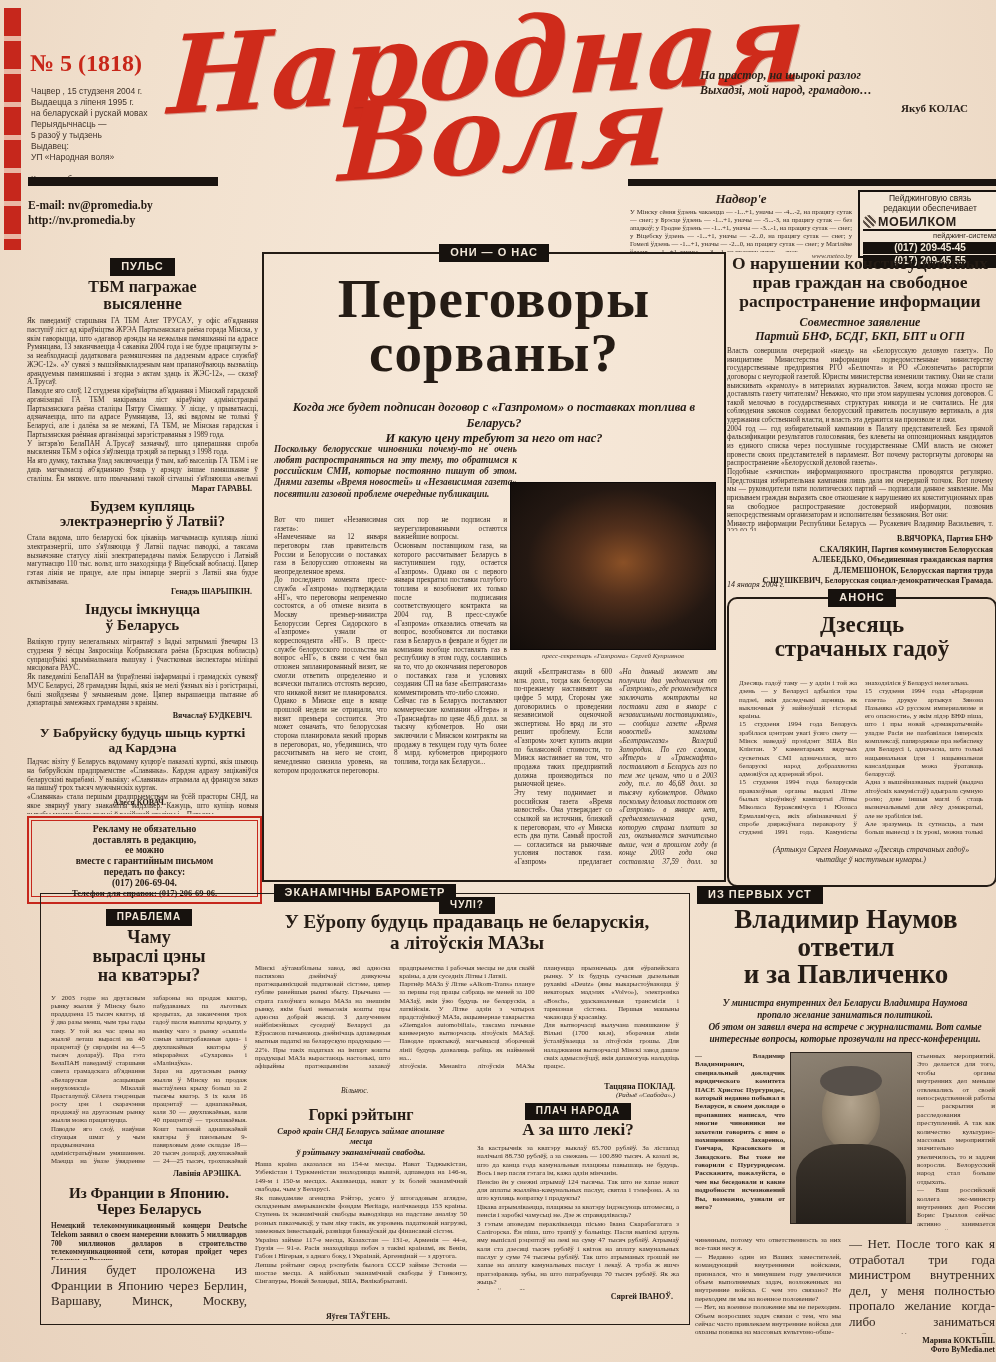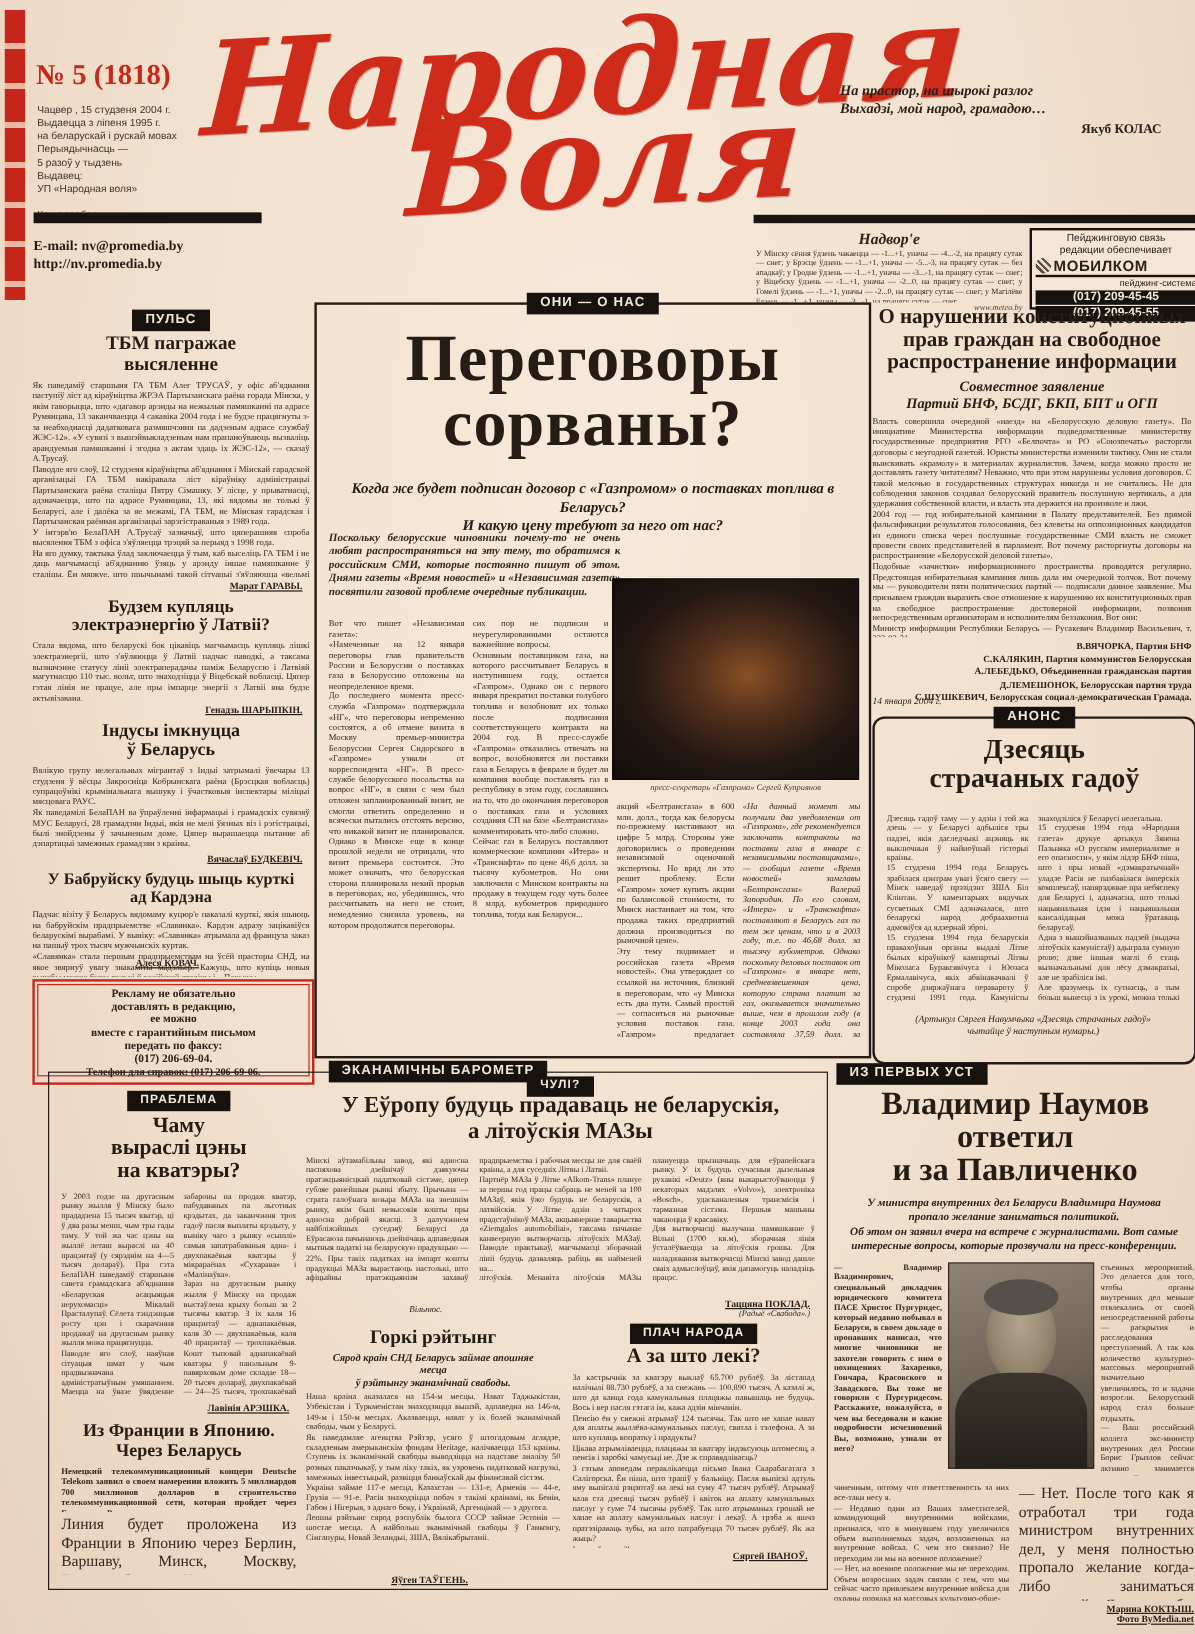--- a/index.html
+++ b/index.html
@@ -6,21 +6,21 @@
   .page{position:relative;width:996px;height:1362px;margin:0 auto;overflow:hidden;
     background:radial-gradient(ellipse at 50% 28%, #f7e9da 0%, #f1e0cd 55%, #e8d2bd 100%);
     font-family:"Liberation Serif", serif; color:#2b211a;}
   .abs{position:absolute;}
   .lbl{display:inline-block;background:#17120e;color:#f2e7d8;
     font:bold 11px/1 "Liberation Sans", sans-serif;padding:3px 11px 4px;letter-spacing:1px;}
   .hl{font-weight:bold;text-align:center;white-space:pre-line;color:#251c15;font-family:"Liberation Serif",serif;}
   .it{font-style:italic;}
   .pre{white-space:pre-line;}
   .jtxt{font-size:7.3px;line-height:1.2;text-align:justify;color:#332820;overflow:hidden;white-space:pre-line;}
-  .byl{font-weight:bold;font-size:8px;text-align:right;color:#251c15;text-decoration:underline;}
+  .byl{font-weight:bold;font-size:8px;text-align:right;color:#251c15;}
   .c2{column-count:2;column-gap:8px;}
   .c3{column-count:3;column-gap:9px;}
   .rule{background:#1a1410;}
   .red{color:#c8271a;}
   .ctr{text-align:center;}
   .box{border:2px solid #241c15;}
 </style>
 </head>
 <body>
 
@@ -170,21 +170,21 @@
       <span class="lbl">АНОНС</span>
     </div>
     <div class="abs hl" style="left:0;top:14px;width:100%;font-size:23px;line-height:1.05;">Дзесяць
 страчаных гадоў</div>
     <div class="abs jtxt c2" style="left:10px;top:80px;width:244px;height:158px;font-size:6.9px;">Дзесяць гадоў таму — у адзін і той жа дзень — у Беларусі адбыліся тры падзеі, якія даследчыкі ацэняць як выключныя ў найноўшай гісторыі краіны.
 15 студзеня 1994 года Беларусь зрабілася цэнтрам увагі ўсяго свету — Мінск наведаў прэзідэнт ЗША Біл Клінтан. У каментарыях вядучых сусветных СМІ адзначалася, што беларускі народ добраахвотна адмовіўся ад ядзернай зброі.
 15 студзеня 1994 года беларускія правахоўныя органы выдалі Літве былых кіраўнікоў кампартыі Літвы Міколаса Бураксявічуса і Юозаса Ермалавічуса, якіх абвінавачвалі ў спробе дзяржаўнага перавароту ў студзені 1991 года. Камуністы знаходзіліся ў Беларусі нелегальна.
 15 студзеня 1994 года «Народная газета» друкуе артыкул Зянона Пазьняка «О русском империализме и его опасности», у якім лідэр БНФ піша, што і пры новай «дэмакратычнай» уладзе Расія не пазбавілася імперскіх комплексаў, папярэджвае пра небяспеку для Беларусі і, адначасна, што толькі нацыянальная ідэя і нацыянальная кансалідацыя можа ўратаваць беларусаў.
 Адна з вышэйназваных падзей (выдача літоўскіх камуністаў) адыграла сумную ролю; дзве іншыя маглі б стаць вызначальнымі для лёсу дэмакратыі, але не зрабіліся імі.
 Але зразумець іх сутнасць, а тым больш вынесці з іх урокі, можна толькі ў кантэксце часу. Таму рэтраспекцыя падзей дзесяцігадовай даўніны падаецца не лішняй.</div>
-    <div class="abs ctr it pre" style="left:6px;top:246px;width:252px;font-size:8px;line-height:1.3;font-style:italic;">(Артыкул Сяргея Навумчыка «Дзесяць страчаных гадоў»
+    <div class="abs ctr it pre" style="left:16px;top:246px;width:252px;font-size:8px;line-height:1.3;font-style:italic;">(Артыкул Сяргея Навумчыка «Дзесяць страчаных гадоў»
 чытайце ў наступным нумары.)</div>
   </div>
 
   <div class="abs" style="left:40px;top:893px;width:648px;height:430px;border:1.5px solid #241c15;">
     <div class="abs ctr" style="left:0;top:-12px;width:100%;">
       <span class="lbl">ЭКАНАМІЧНЫ БАРОМЕТР</span>
     </div>
 
     <div class="abs ctr" style="left:10px;top:12px;width:196px;">
       <span class="lbl" style="font-size:10px;">ПРАБЛЕМА</span>

